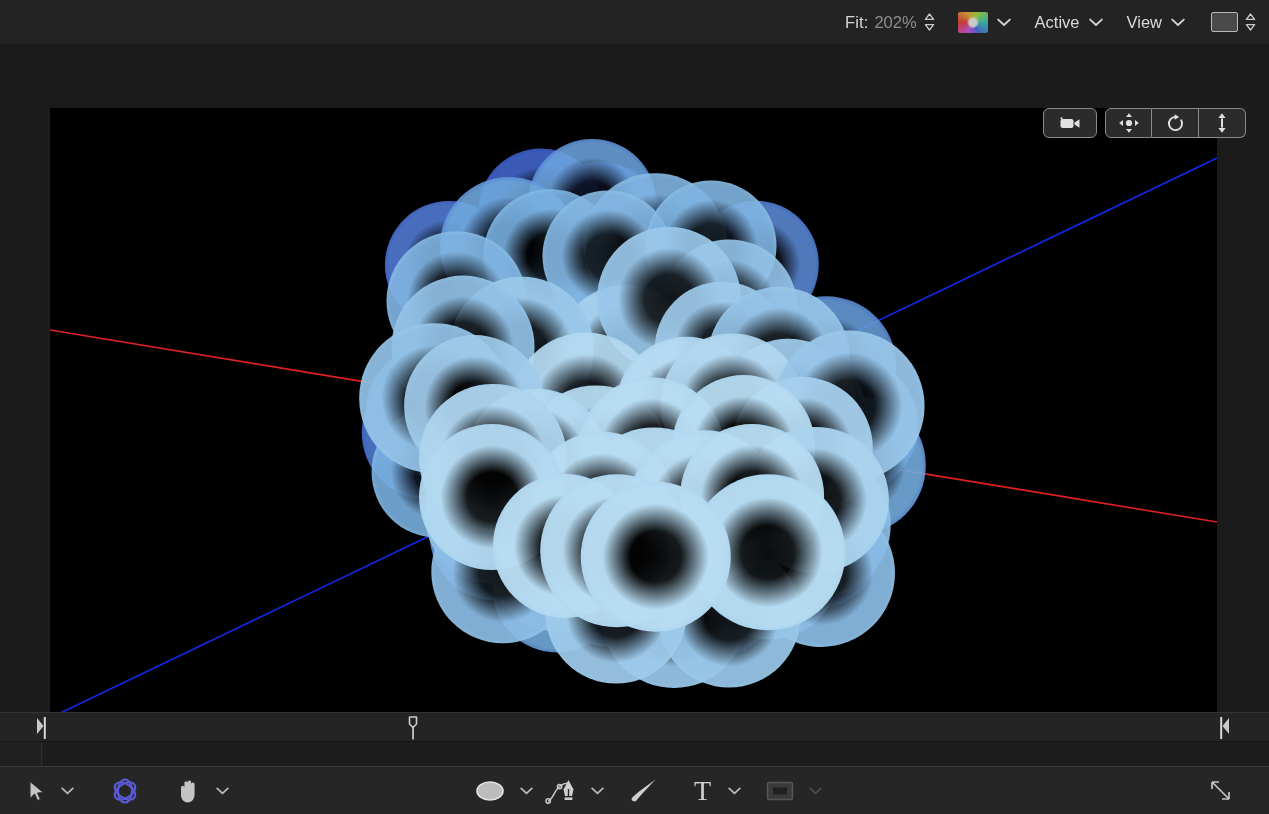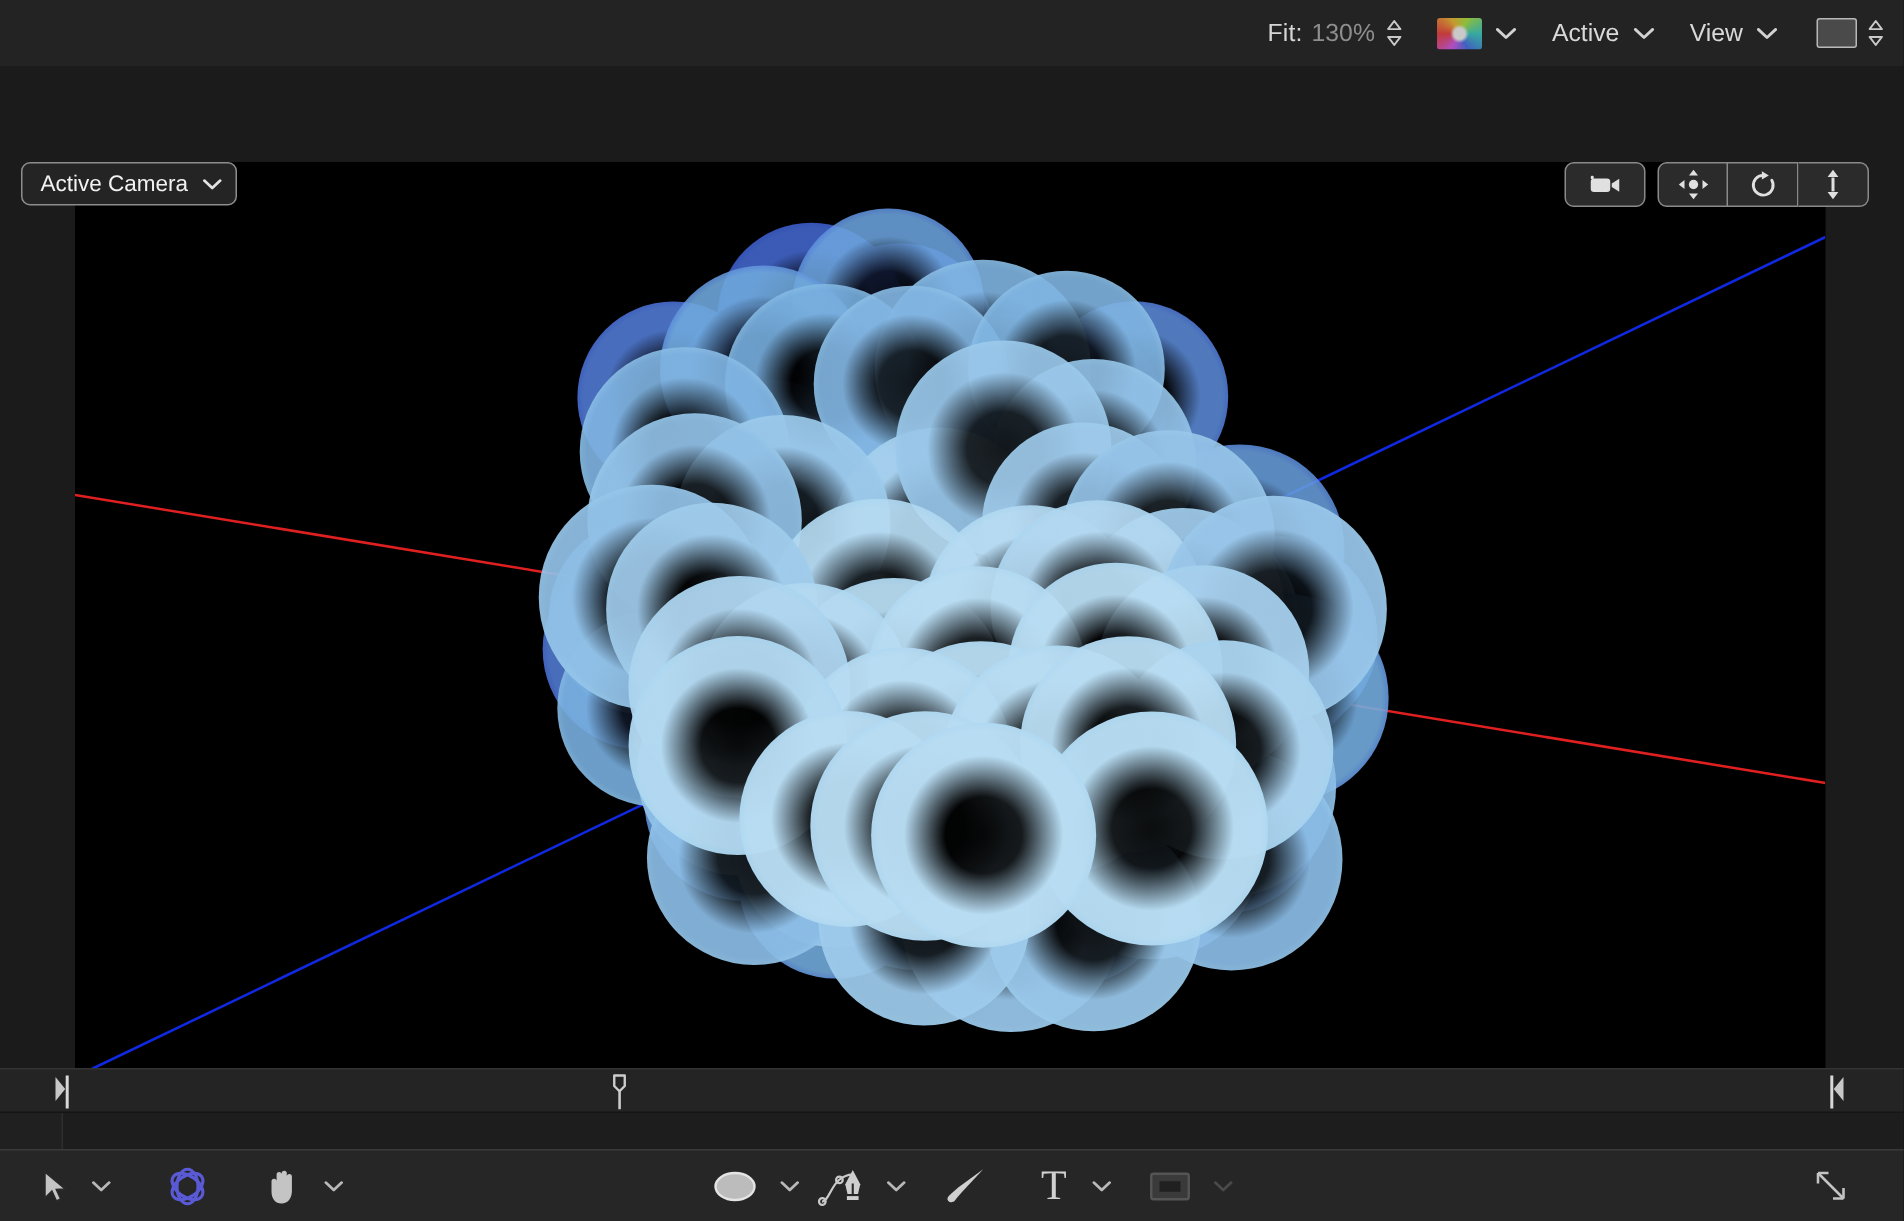--- a/index.html
+++ b/index.html
@@ -165,21 +165,21 @@
   .cc-grp .cc-btn:first-child{ border-radius:6px 0 0 6px; border-left-width:1px; }
   .cc-grp .cc-btn:last-child{ border-radius:0 6px 6px 0; }
 </style>
 </head>
 <body>
 
 <div class="topbar">
 
   <div class="tb-group">
     <span class="fit-label">Fit:</span>
-    <span class="fit-value">130%</span>
+    <span class="fit-value">202%</span>
     <span class="stepper">
       <svg width="11" height="20" viewBox="0 0 11 20">
         <path d="M5.5 2 L9.6 7.4 L1.4 7.4 Z" fill="none" stroke="currentColor" stroke-width="1.3" stroke-linejoin="round"></path>
         <path d="M5.5 18 L9.6 12.6 L1.4 12.6 Z" fill="none" stroke="currentColor" stroke-width="1.3" stroke-linejoin="round"></path>
       </svg>
     </span>
   </div>
 
   <div class="tb-group">
     <span class="colorwheel"></span>
@@ -340,28 +340,20 @@
         <div class="pt" style="left: 655.016px; top: 399.148px; width: 153.337px; height: 153.337px; background: radial-gradient(circle, rgba(0, 0, 0, 0.96) 0%, rgba(0, 0, 0, 0.9) 24%, rgb(184, 220, 242) 50%, rgb(184, 220, 242) 66%, rgb(159, 210, 239) 80%, rgba(0, 0, 0, 0) 92%); opacity: 0.96; z-index: 103;"></div>
         <div class="pt" style="left: 765.415px; top: 392.084px; width: 146.182px; height: 146.182px; background: radial-gradient(circle, rgba(0, 0, 0, 0.96) 0%, rgba(0, 0, 0, 0.9) 24%, rgb(171, 211, 238) 50%, rgb(171, 211, 238) 66%, rgb(159, 210, 239) 80%, rgba(0, 0, 0, 0) 92%); opacity: 0.96; z-index: 104;"></div>
         <div class="pt" style="left: 701.986px; top: 388.016px; width: 143.825px; height: 143.825px; background: radial-gradient(circle, rgba(0, 0, 0, 0.96) 0%, rgba(0, 0, 0, 0.9) 24%, rgb(184, 220, 242) 50%, rgb(184, 220, 242) 66%, rgb(159, 210, 239) 80%, rgba(0, 0, 0, 0) 92%); opacity: 0.96; z-index: 105;"></div>
         <div class="pt" style="left: 514.959px; top: 438.067px; width: 144.158px; height: 144.158px; background: radial-gradient(circle, rgba(0, 0, 0, 0.96) 0%, rgba(0, 0, 0, 0.9) 24%, rgb(184, 220, 242) 50%, rgb(184, 220, 242) 66%, rgb(159, 210, 239) 80%, rgba(0, 0, 0, 0) 92%); opacity: 0.97; z-index: 106;"></div>
         <div class="pt" style="left: 566.564px; top: 442.53px; width: 153.589px; height: 153.589px; background: radial-gradient(circle, rgba(0, 0, 0, 0.96) 0%, rgba(0, 0, 0, 0.9) 24%, rgb(184, 220, 242) 50%, rgb(184, 220, 242) 66%, rgb(159, 210, 239) 80%, rgba(0, 0, 0, 0) 92%); opacity: 0.97; z-index: 107;"></div>
         <div class="pt" style="left: 717.687px; top: 444.273px; width: 155.299px; height: 155.299px; background: radial-gradient(circle, rgba(0, 0, 0, 0.96) 0%, rgba(0, 0, 0, 0.9) 24%, rgb(183, 220, 242) 50%, rgb(183, 220, 242) 66%, rgb(159, 210, 239) 80%, rgba(0, 0, 0, 0) 92%); opacity: 0.98; z-index: 108;"></div>
         <div class="pt" style="left: 605.759px; top: 448.7px; width: 150.489px; height: 150.489px; background: radial-gradient(circle, rgba(0, 0, 0, 0.96) 0%, rgba(0, 0, 0, 0.9) 24%, rgb(184, 220, 242) 50%, rgb(184, 220, 242) 66%, rgb(159, 210, 239) 80%, rgba(0, 0, 0, 0) 92%); opacity: 0.98; z-index: 109;"></div>
       </div>
   </div>
 
-  <div class="cam-pill">
-    <span>Active Camera</span>
-    <span class="chev2">
-      <svg width="13" height="8" viewBox="0 0 13 8">
-          <path d="M1.2 1.4 L6.5 6.4 L11.8 1.4" fill="none" stroke="currentColor" stroke-width="1.8" stroke-linecap="round" stroke-linejoin="round"></path>
-        </svg>
-    </span>
-  </div>
 
   <div class="camctrl" style="left:1043px;">
     <div class="cc-btn cc-single">
       <svg width="26" height="14" viewBox="0 0 26 14">
         <rect x="3.5" y="3" width="13" height="9" rx="2.2" fill="currentColor"></rect>
         <path d="M17.5 6.4 L22.5 3.2 L22.5 11.8 L17.5 8.6 Z" fill="currentColor"></path>
         <rect x="3.5" y="1.2" width="2" height="2.2" rx="0.8" fill="currentColor"></rect>
       </svg>
     </div>
   </div>

